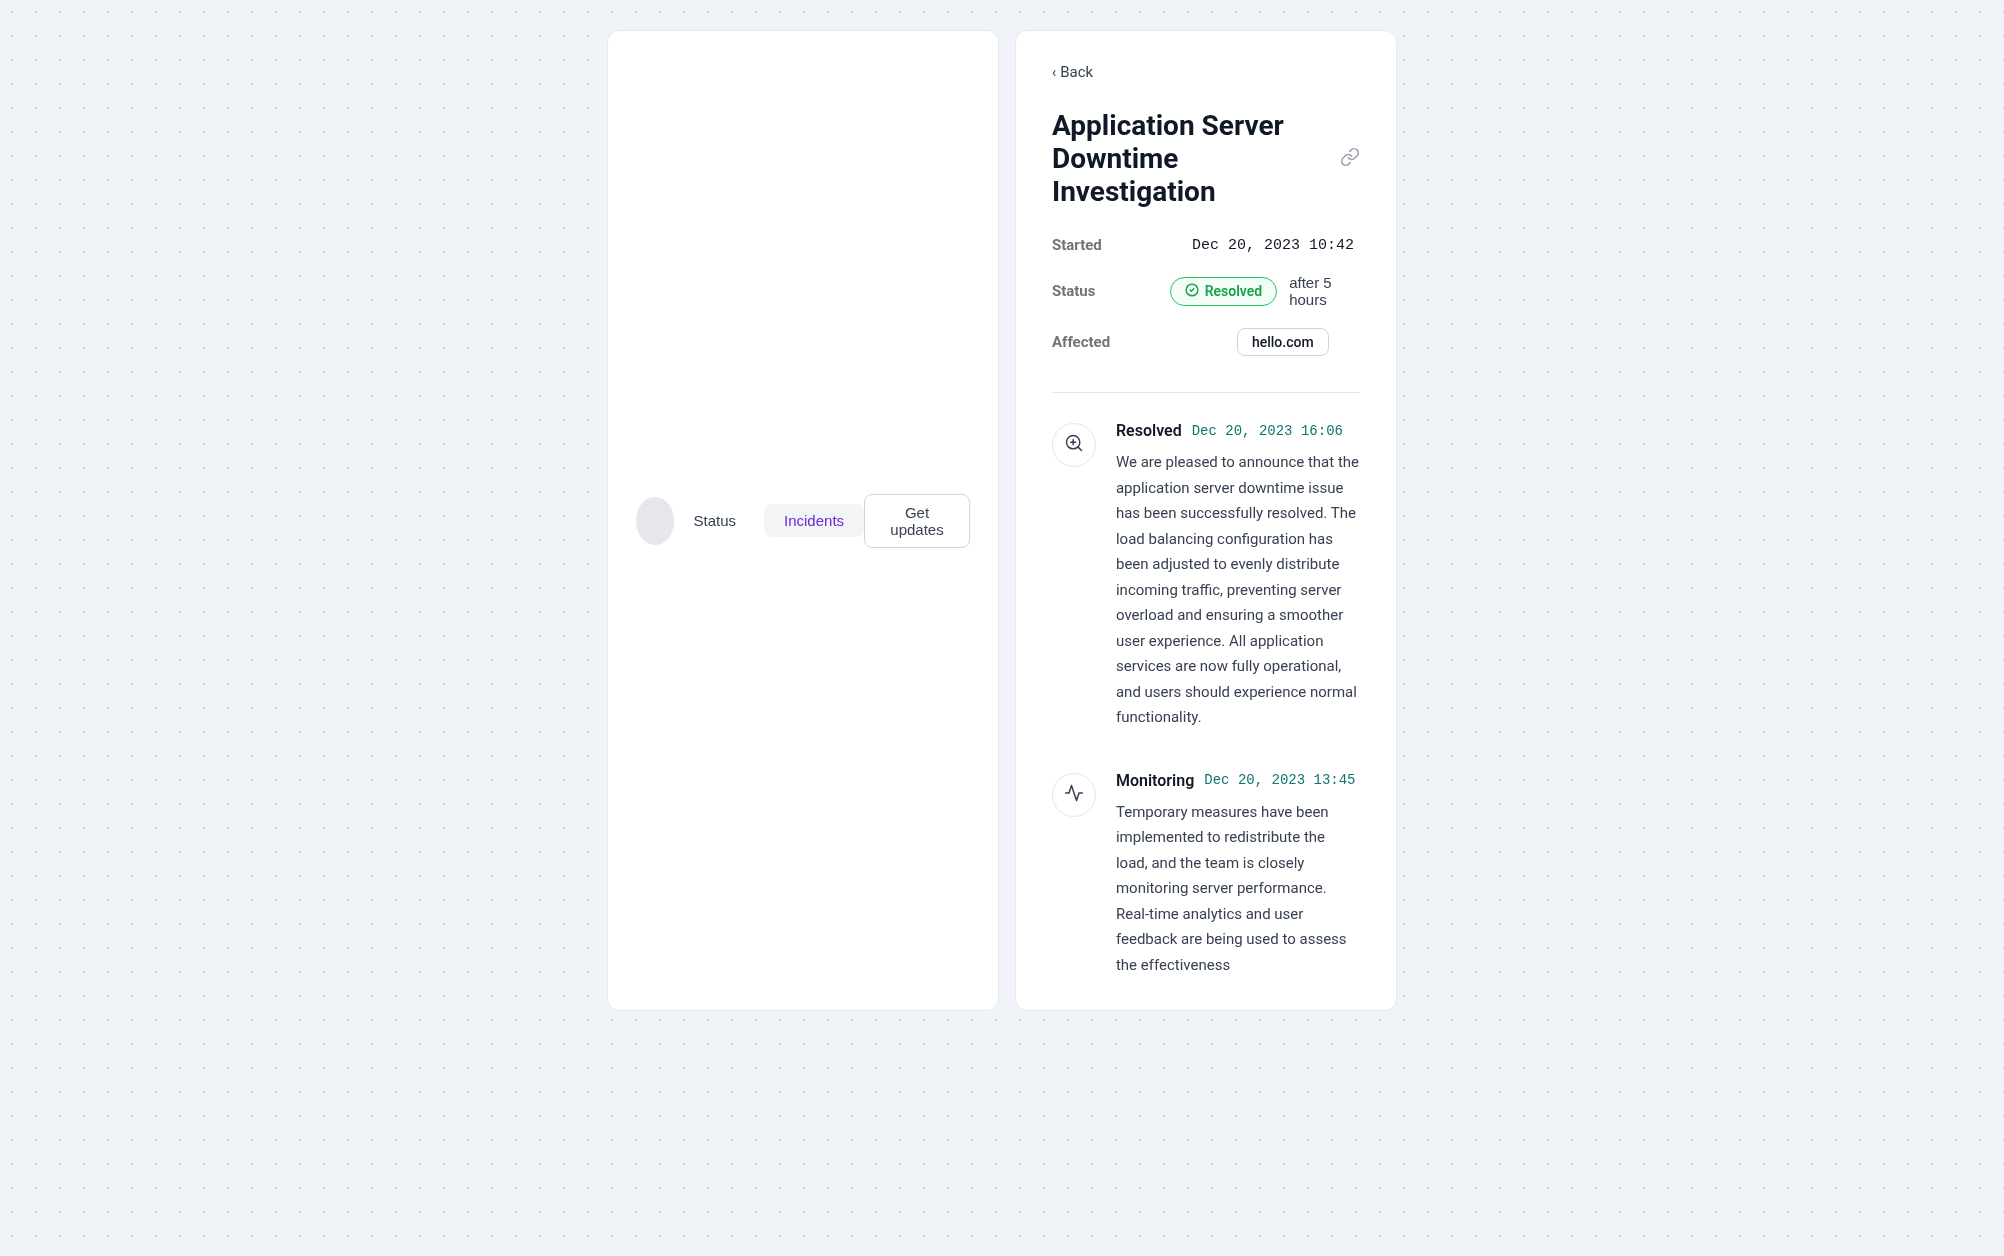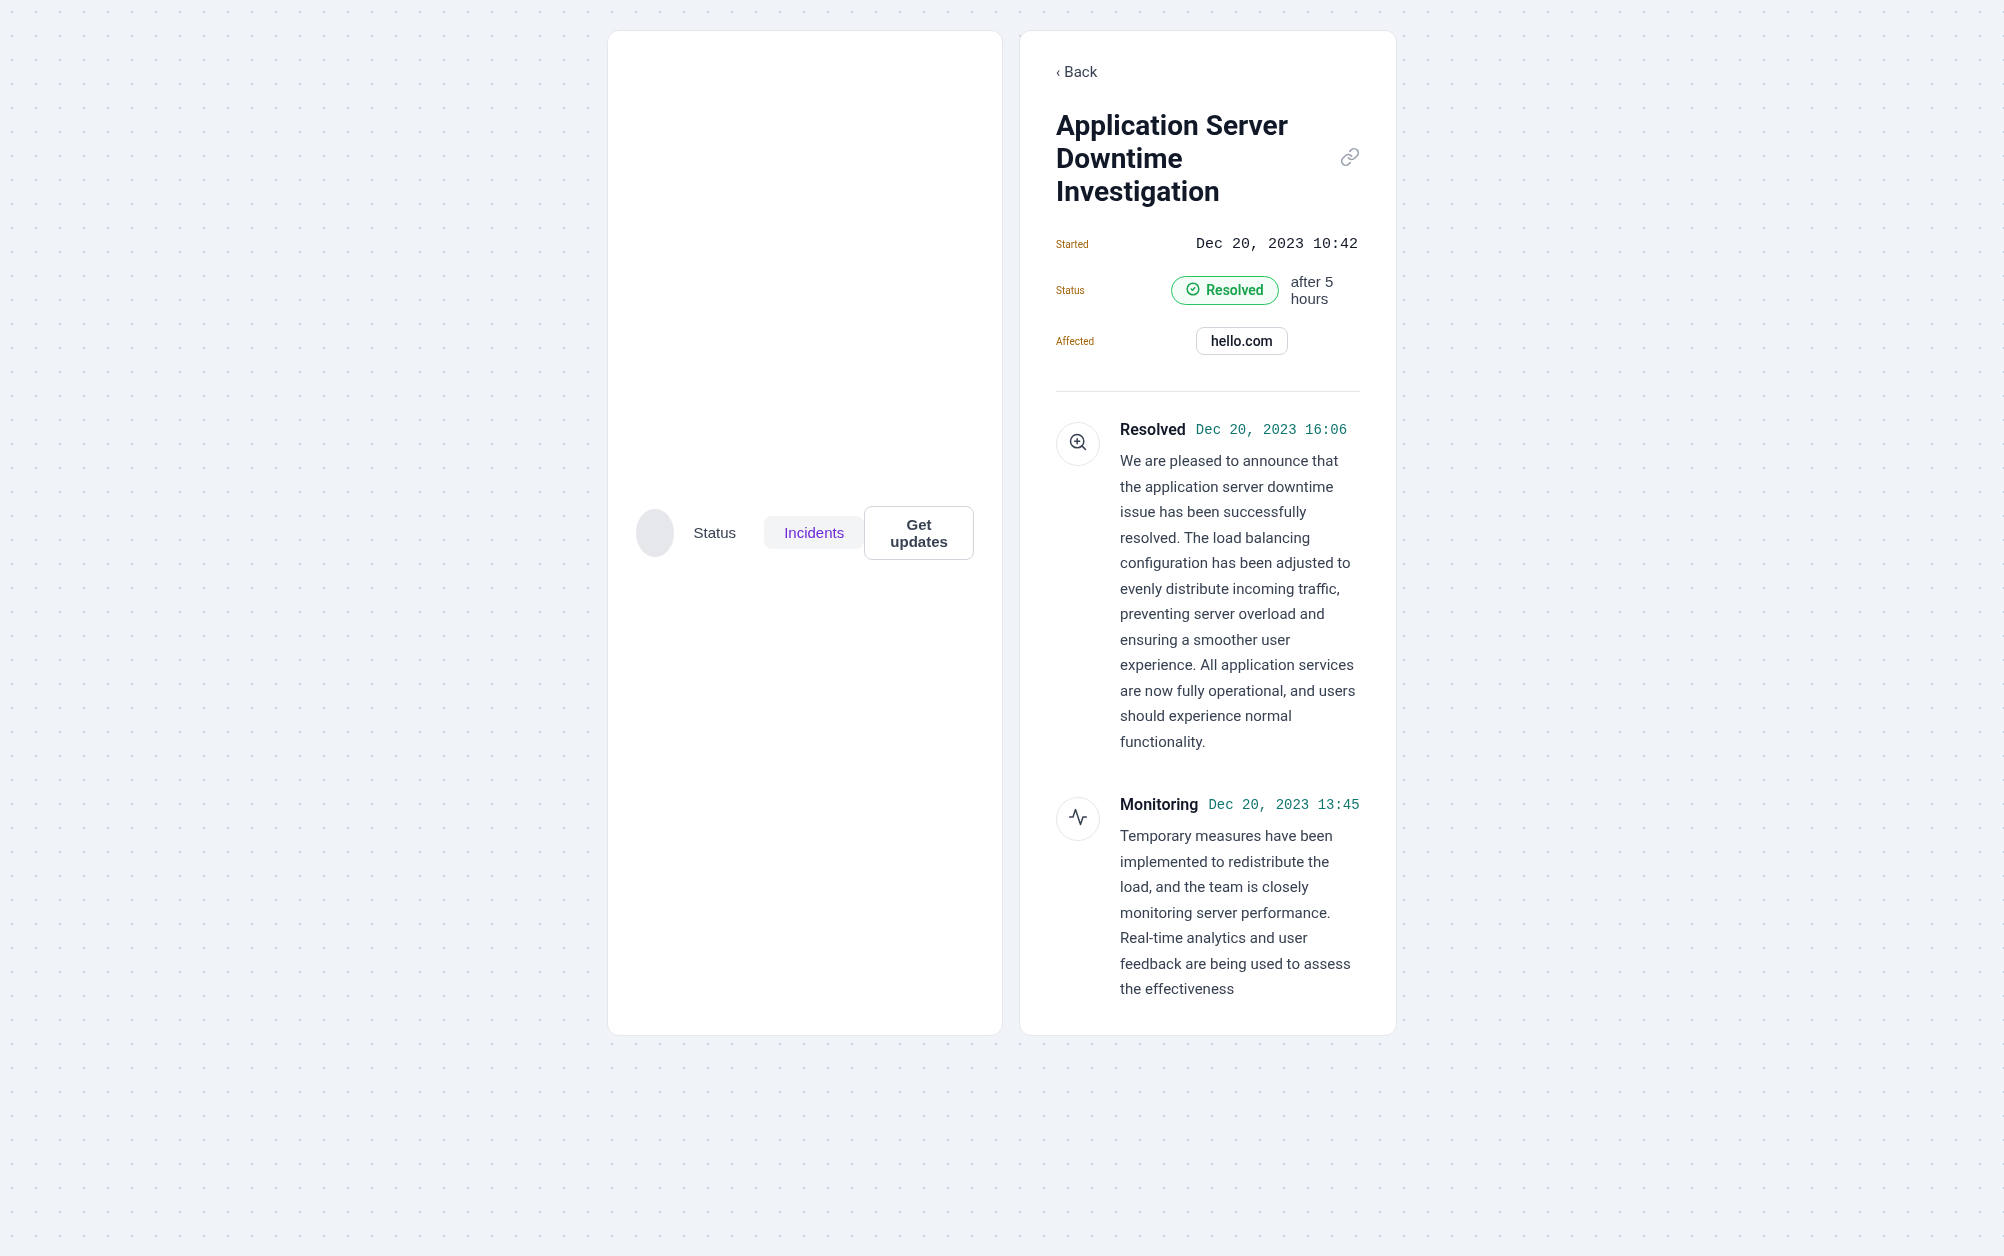--- a/index.html
+++ b/index.html
@@ -62,21 +62,21 @@
       background: #f3f4f6;
       color: #6d28d9;
     }
 
     .get-updates-btn {
       padding: 9px 20px;
       border-radius: 8px;
       border: 1px solid #d1d5db;
       background: #fff;
       font-size: 15px;
-      font-weight: 700;
+      font-weight: 400;
       color: #374151;
       cursor: pointer;
     }
 
     
     .content-card {
       background: #fff;
       border-radius: 12px;
       border: 1px solid #e5e7eb;
       padding: 32px 36px;
@@ -122,23 +122,23 @@
     }
 
     .meta-row {
       display: flex;
       align-items: center;
       gap: 0;
     }
 
     .meta-label {
       width: 140px;
-      font-size: 10px;
-      color: #a16207;
-      font-weight: 400;
+      font-size: 15px;
+      color: #737373;
+      font-weight: 700;
     }
 
     .meta-value {
       font-size: 15px;
       color: #111827;
       font-family: 'Courier New', monospace;
       font-weight: 400;
     }
 
     .status-badge {
@@ -167,20 +167,21 @@
 
     .affected-chip {
       display: inline-block;
       padding: 5px 14px;
       border-radius: 8px;
       border: 1px solid #d1d5db;
       background: #fff;
       font-size: 14px;
       color: #111827;
       font-weight: 500;
+      margin-left: 45px;
     }
 
     
     .divider {
       border: none;
       border-top: 1px solid #e5e7eb;
       margin-bottom: 28px;
     }
 
     

